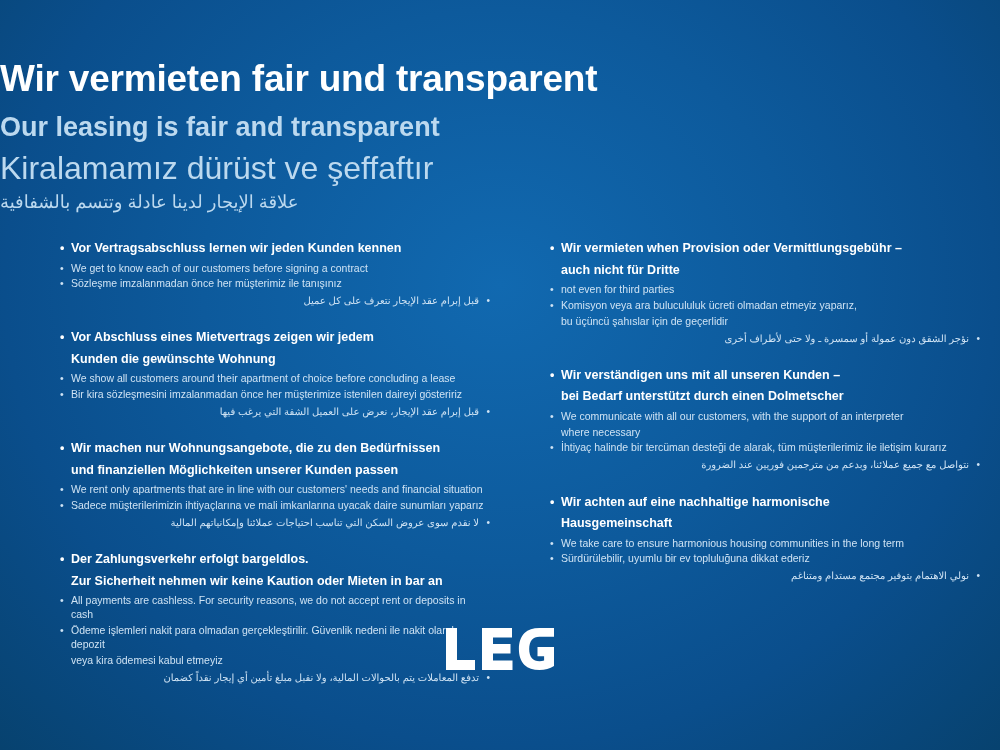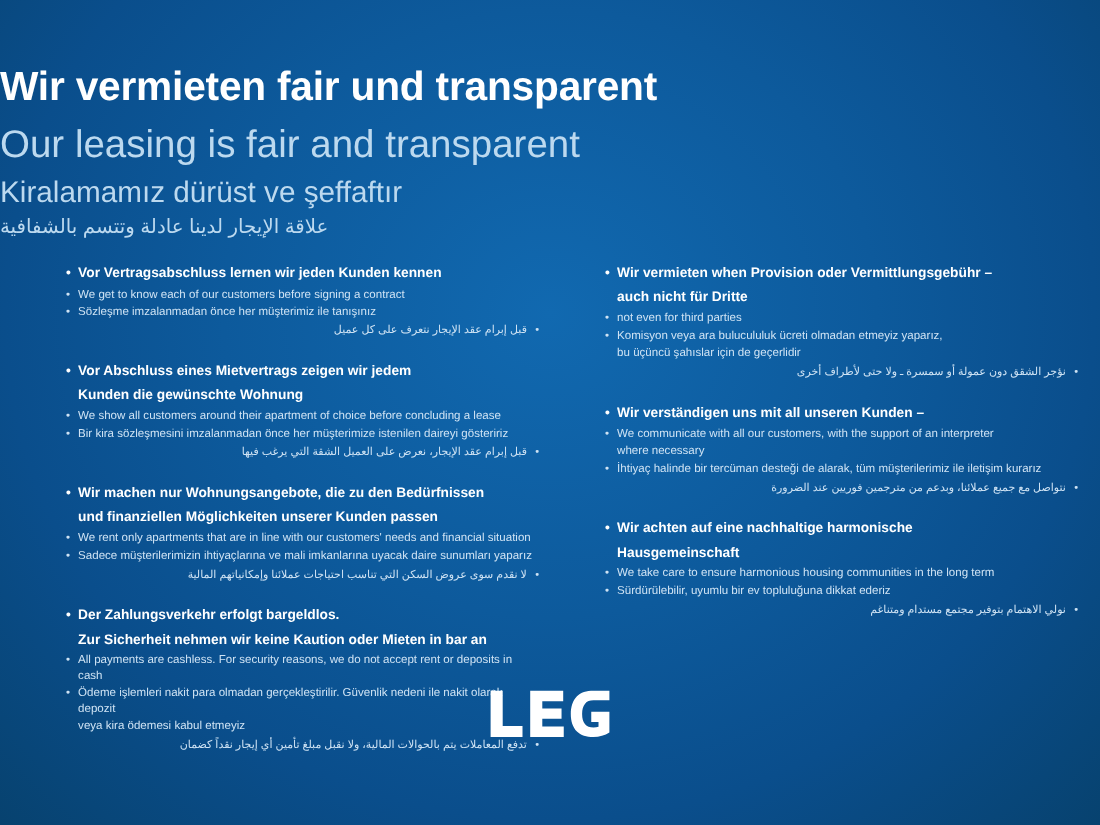--- a/index.html
+++ b/index.html
@@ -26,28 +26,28 @@
     padding-top: 58px;
   }
   .h-de {
     font-size: 37px;
     font-weight: bold;
     letter-spacing: -0.2px;
     color: #ffffff;
     line-height: 1.15;
   }
   .h-en {
-    font-size: 35px;
-    font-weight: normal;
+    font-size: 27px;
+    font-weight: bold;
     color: #bcd9ef;
     margin-top: 10px;
     line-height: 1.2;
   }
   .h-tr {
-    font-size: 27px;
+    font-size: 32px;
     font-weight: normal;
     color: #bcd9ef;
     margin-top: 6px;
     line-height: 1.2;
   }
   .h-ar {
     font-size: 18px;
     font-weight: normal;
     color: #bcd9ef;
     margin-top: 4px;
@@ -270,20 +270,23 @@
           <span class="dot">•</span>
           <span>نؤجر الشقق دون عمولة أو سمسرة ـ ولا حتى لأطراف أخرى</span>
         </div>
       </div>
 
       <div class="block">
         <div class="line de">
           <span class="dot">•</span>
           <span>Wir verständigen uns mit all unseren Kunden –</span>
         </div>
+        <div class="line cont de">
+          <span>bei Bedarf unterstützt durch einen Dolmetscher</span>
+        </div>
         <div class="line en">
           <span class="dot">•</span>
           <span>We communicate with all our customers, with the support of an interpreter</span>
         </div>
         <div class="line cont en">
           <span>where necessary</span>
         </div>
         <div class="line tr">
           <span class="dot">•</span>
           <span>İhtiyaç halinde bir tercüman desteği de alarak, tüm müşterilerimiz ile iletişim kurarız</span>

